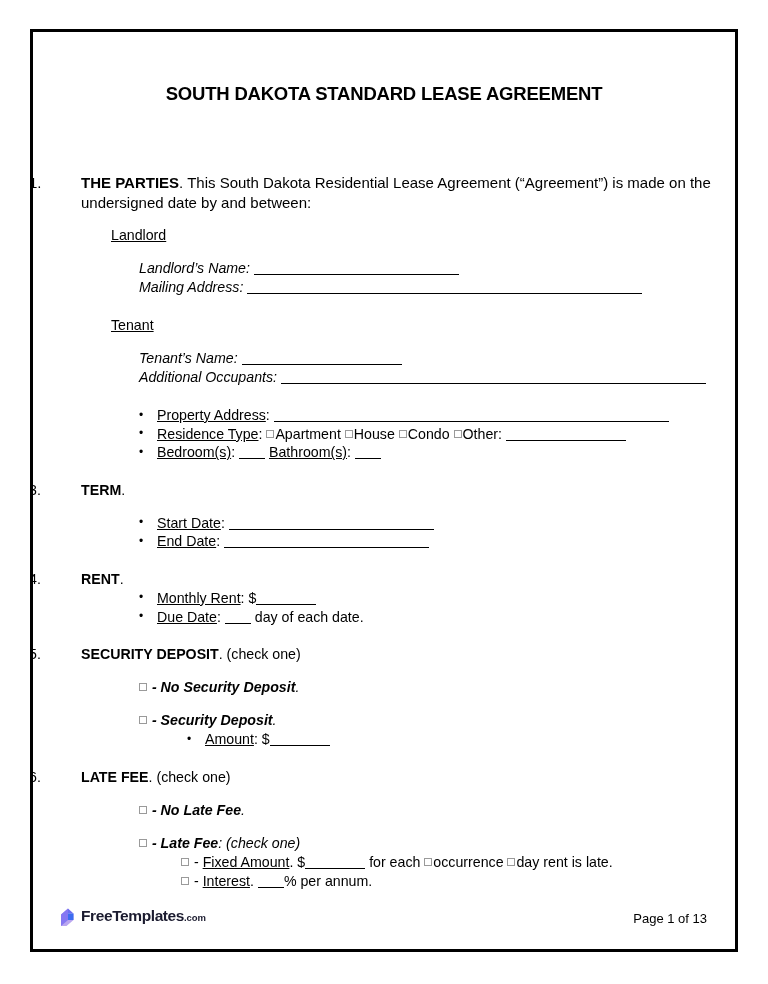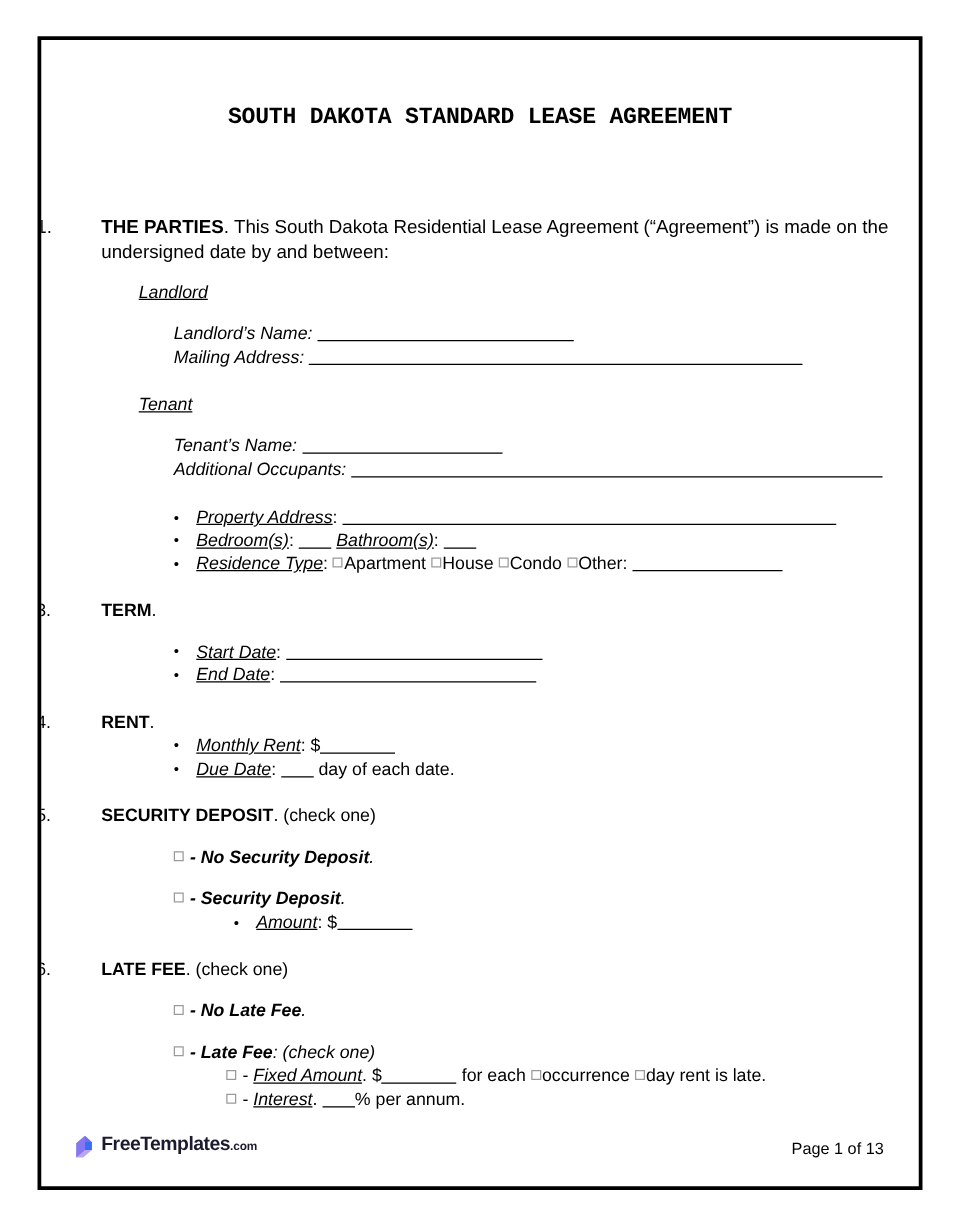--- a/index.html
+++ b/index.html
@@ -37,40 +37,39 @@
   }
 
   
   .doc-title {
     text-align: center;
     font-size: 18.5px;
     font-weight: bold;
     letter-spacing: -0.2px;
     margin-top: 51px;
     margin-bottom: 0;
-    font-family: Liberation Mono, monospace;
   }
 
   
   .para {
     font-size: 14.2px;
     line-height: 19px;
   }
 
   .sec-head {
     font-size: 14.2px;
     line-height: 19px;
   }
   .sec-num {
     display: inline-block;
     width: 26px;
     text-align: left;
   }
   b, .b { font-weight: bold; }
-  .u { text-decoration: underline; font-style: italic; }
+  .u { text-decoration: underline; }
 
   
   .ind-48  { margin-left: 48px; }
   .ind-78  { margin-left: 78px; }
   .ind-100 { margin-left: 100px; }
   .ind-106 { margin-left: 106px; font-style: italic; }
   .ind-148 { margin-left: 148px; }
 
   
   .numbered {
@@ -217,33 +216,33 @@
 
     <div class="gap-lg"></div>
 
 
     <div class="bullet-row ind-100">
       <span class="u">Property Address</span><span>:</span>
       <span class="rule rule-huge"></span>
     </div>
 
     <div class="bullet-row ind-100">
-      <span class="u">Bedroom(s)</span><span>:</span>
-      <span class="rule rule-xs"></span>
-      <span class="u">Bathroom(s)</span><span>:</span>
-      <span class="rule rule-xs"></span>
-    </div>
-
-    <div class="bullet-row ind-100">
       <span class="u">Residence Type</span><span>:</span>
       <span class="cb"></span><span>Apartment</span>
       <span class="cb"></span><span>House</span>
       <span class="cb"></span><span>Condo</span>
       <span class="cb"></span><span>Other:</span>
       <span class="rule rule-m"></span>
+    </div>
+
+    <div class="bullet-row ind-100">
+      <span class="u">Bedroom(s)</span><span>:</span>
+      <span class="rule rule-xs"></span>
+      <span class="u">Bathroom(s)</span><span>:</span>
+      <span class="rule rule-xs"></span>
     </div>
 
     <div class="gap-lg"></div>
 
     <div class="sec-head ind-48" style="text-indent:-26px;">
       <span class="sec-num">3.</span><b>TERM</b><span>.</span>
     </div>
 
     <div class="gap-md"></div>
 

